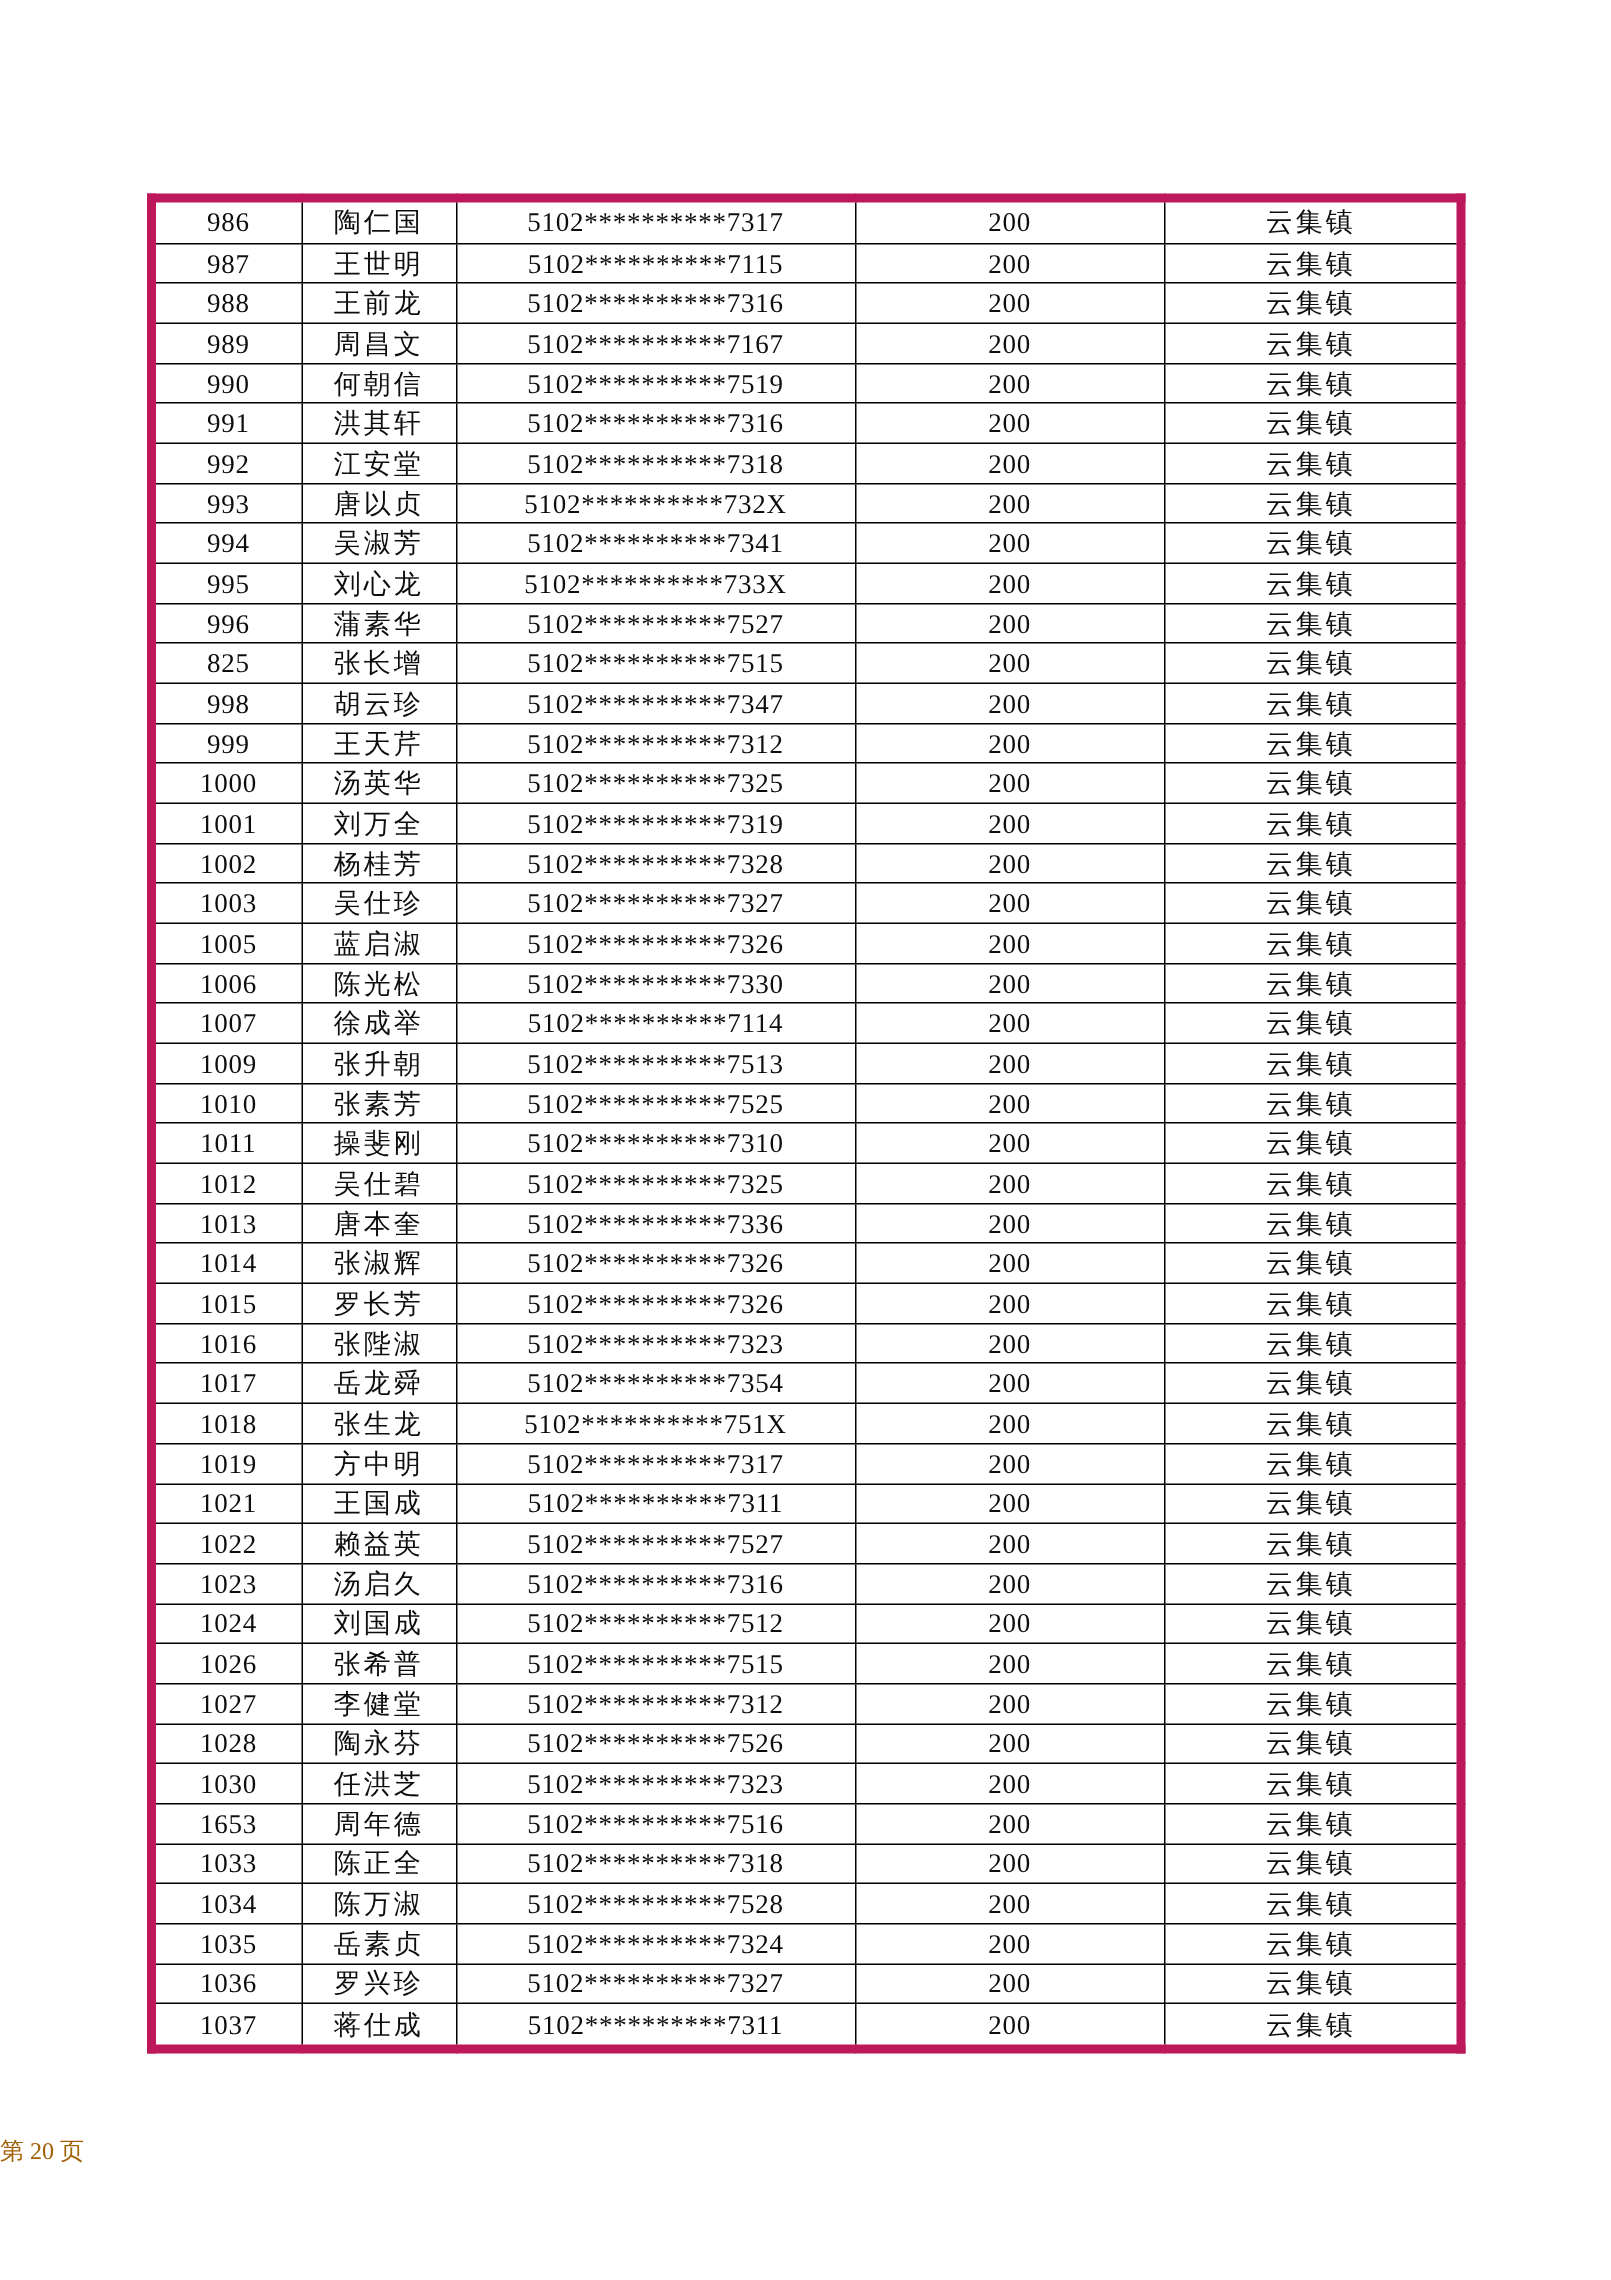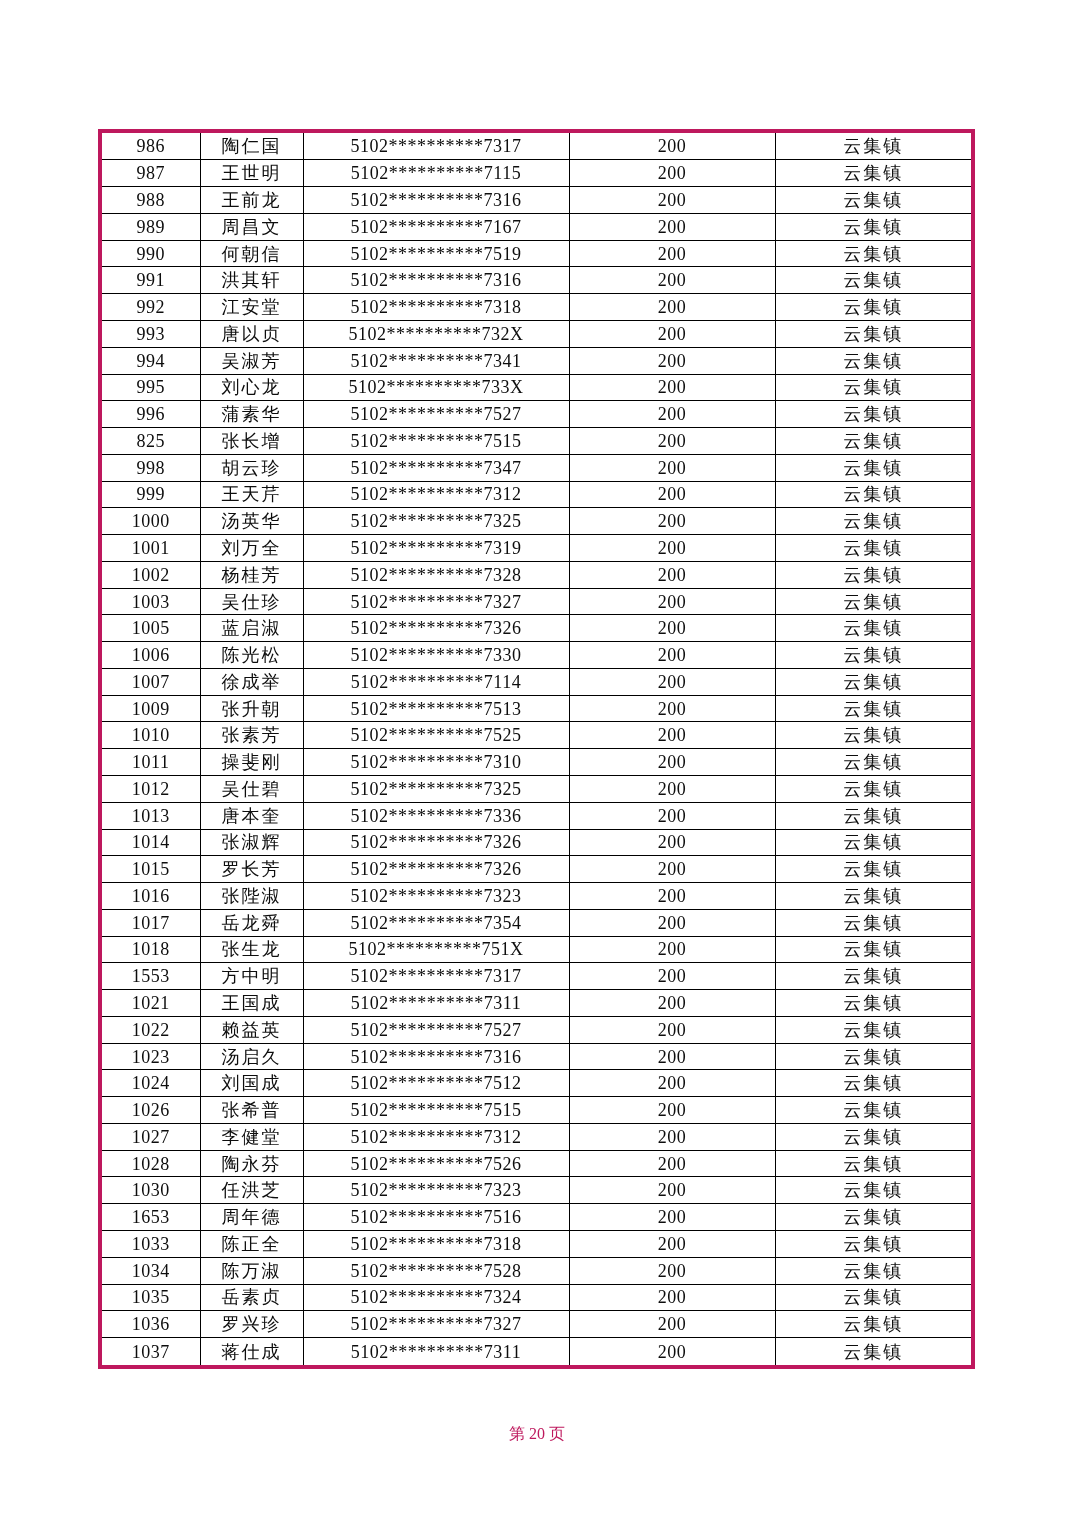--- a/index.html
+++ b/index.html
@@ -23,21 +23,21 @@
     overflow: hidden;
   }
   table.roster {
     position: absolute;
     left: 98px;
     top: 129px;
     width: 873px;
     height: 1240px;
     border-collapse: collapse;
     table-layout: fixed;
-    border: 4px solid #be185d;
+    border: 6px solid #be185d;
   }
   table.roster td {
     border: 1px solid #000000;
     text-align: center;
     vertical-align: middle;
     padding: 0;
     font-size: 18px;
     line-height: 1;
     overflow: hidden;
     white-space: nowrap;
@@ -52,23 +52,22 @@
   table.roster td.cell-name,
   table.roster td.cell-town {
     font-size: 18px;
     letter-spacing: 2px;
   }
   .footer {
     position: absolute;
     top: 1424px;
     left: 0;
     width: 100%;
-    text-align: center;
     font-size: 16px;
-    color: #be185d;
+    color: #a16207;
   }
 </style>
 </head>
 <body>
 
 <div class="sheet">
 
   <table class="roster">
     <colgroup>
       <col style="width:100px">
@@ -289,21 +288,21 @@
           <td class="cell-town">云集镇</td>
         </tr>
         <tr>
           <td class="cell-serial">1018</td>
           <td class="cell-name">张生龙</td>
           <td class="cell-id_number">5102**********751X</td>
           <td class="cell-amount">200</td>
           <td class="cell-town">云集镇</td>
         </tr>
         <tr>
-          <td class="cell-serial">1553</td>
+          <td class="cell-serial">1019</td>
           <td class="cell-name">方中明</td>
           <td class="cell-id_number">5102**********7317</td>
           <td class="cell-amount">200</td>
           <td class="cell-town">云集镇</td>
         </tr>
         <tr>
           <td class="cell-serial">1021</td>
           <td class="cell-name">王国成</td>
           <td class="cell-id_number">5102**********7311</td>
           <td class="cell-amount">200</td>

